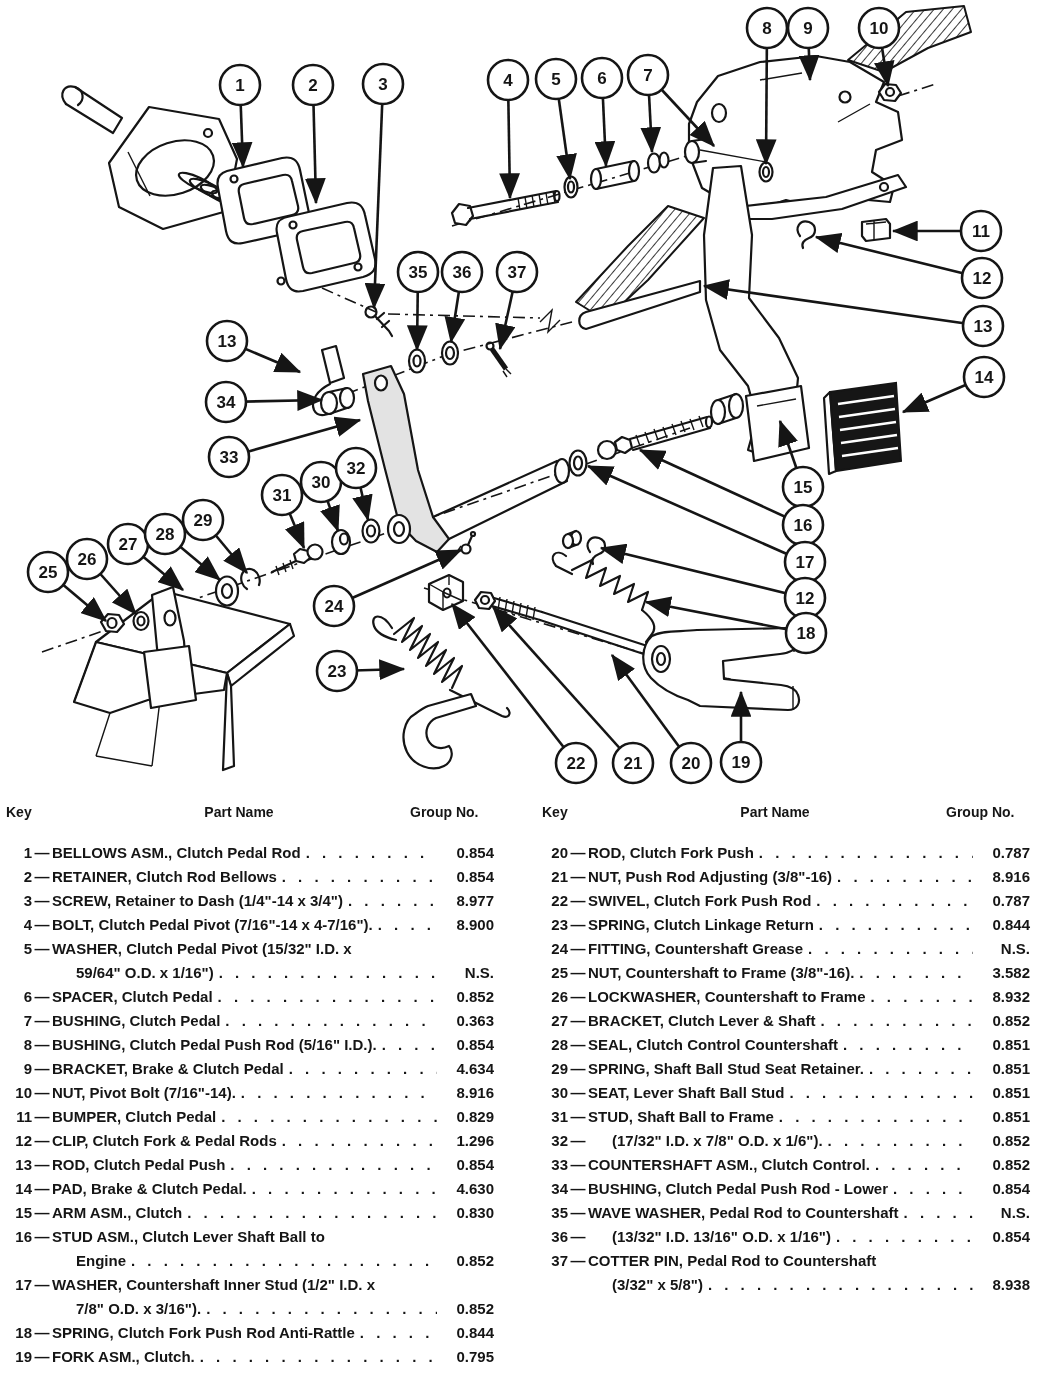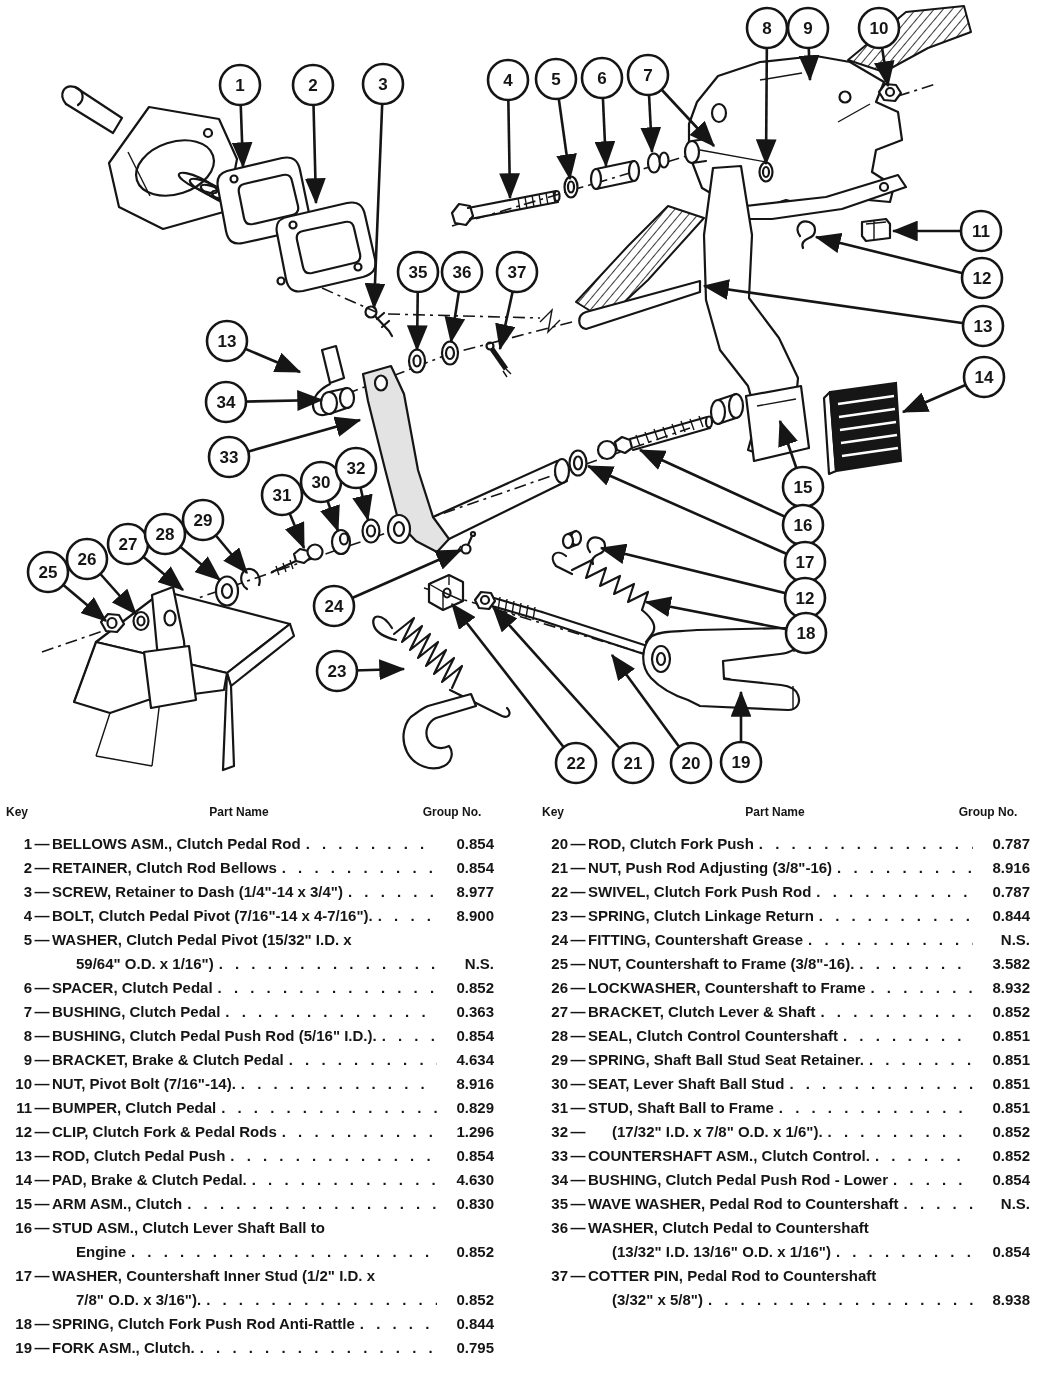--- a/index.html
+++ b/index.html
@@ -18,24 +18,24 @@
   .thin{stroke:#151515;stroke-width:1.4;fill:none;}
   .dash{stroke:#151515;stroke-width:1.6;fill:none;stroke-dasharray:12 5 3 5;}
   .pad{fill:#161616;stroke:#151515;stroke-width:2;}
   .groove{stroke:#ffffff;stroke-width:2.6;fill:none;}
   .leader{stroke:#151515;stroke-width:2.6;fill:none;}
   .balloon{fill:#ffffff;stroke:#151515;stroke-width:2.6;}
   .balloon-num{font:700 17px "Liberation Sans",sans-serif;fill:#151515;text-anchor:middle;}
   
   .tables{display:flex;gap:48px;padding:6px 8px 0 6px;}
   .col{width:488px;}
-  .thead{display:flex;font-weight:700;font-size:12px;line-height:22px;margin-bottom:9px;}
+  .thead{display:flex;font-weight:700;font-size:14px;line-height:22px;margin-bottom:18px;}
   .th-key{width:62px;}
   .th-name{flex:1;text-align:center;}
-  .th-group{width:84px;text-align:center;}
+  .th-group{width:84px;text-align:left;}
   .prow{display:flex;align-items:flex-start;font-size:15px;font-weight:700;line-height:24px;}
   .pkey{width:26px;text-align:right;flex:none;}
   .pdash{width:20px;text-align:center;flex:none;}
   .nblock{flex:1;min-width:0;}
   .nline{display:flex;align-items:baseline;}
   .nline.cont{padding-left:24px;}
   .ntext{white-space:nowrap;}
   .dots{flex:1;min-width:12px;overflow:hidden;white-space:nowrap;letter-spacing:4px;margin:0 5px;}
   .pgroup{width:52px;text-align:right;flex:none;align-self:flex-end;}
 </style>
@@ -873,23 +873,20 @@
               <span class="ntext">WAVE WASHER, Pedal Rod to Countershaft</span>
               <span class="dots">. . . . . . . . . . . . . . . . . . . . . . . . . . . . . . . . . . . . . . . . . . . . . .</span>
             </div>
           </div>
           <span class="pgroup">N.S.</span>
         </div>
         <div class="prow">
           <span class="pkey">36</span>
           <span class="pdash">—</span>
           <div class="nblock">
-            <div class="nline">
-              <span class="ntext">WASHER, Clutch Pedal to Countershaft</span>
-            </div>
             <div class="nline cont">
               <span class="ntext">(13/32" I.D. 13/16" O.D. x 1/16")</span>
               <span class="dots">. . . . . . . . . . . . . . . . . . . . . . . . . . . . . . . . . . . . . . . . . . . . . .</span>
             </div>
           </div>
           <span class="pgroup">0.854</span>
         </div>
         <div class="prow">
           <span class="pkey">37</span>
           <span class="pdash">—</span>

